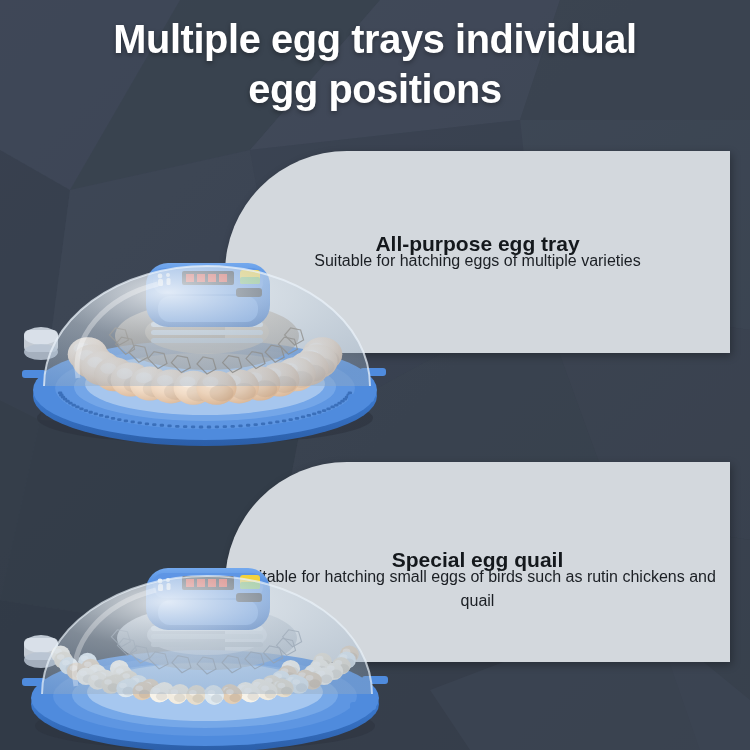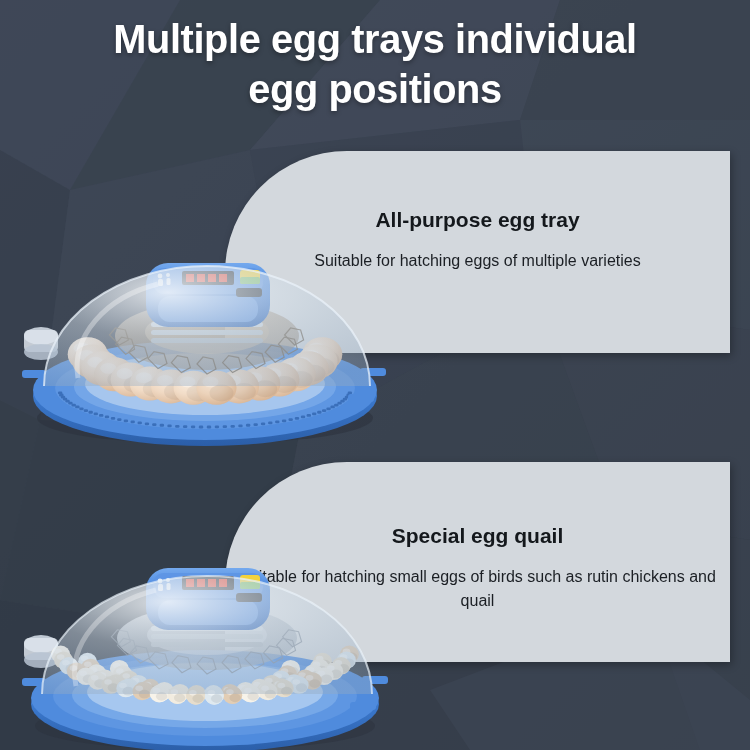--- a/index.html
+++ b/index.html
@@ -30,21 +30,21 @@
     position:absolute;
     background:#d3d8dd;
     box-shadow:2px 3px 9px rgba(0,0,0,.30);
   }
   #card1{left:225px;top:151px;width:505px;height:202px;
          border-radius:122px 0 0 0;}
   #card2{left:225px;top:462px;width:505px;height:200px;
          border-radius:122px 0 0 0;}
   .card .c-head{
     position:absolute;left:0;width:100%;text-align:center;
-    font-size:21px;font-weight:bold;color:#14181c;
+    font-size:21px;font-weight:bold;color:#14181c;margin-top:24px;
   }
   .card .c-body{
     position:absolute;left:0;width:100%;text-align:center;
     font-size:16px;line-height:24px;color:#1b1f24;
   }
   #card1 .c-head{top:57px;}
   #card1 .c-body{top:98px;padding:0 28px;box-sizing:border-box;}
   #card2 .c-head{top:62px;}
   #card2 .c-body{top:103px;padding:0 14px;box-sizing:border-box;}
 

